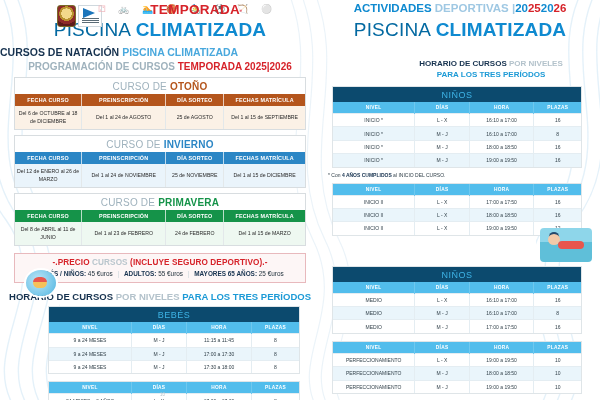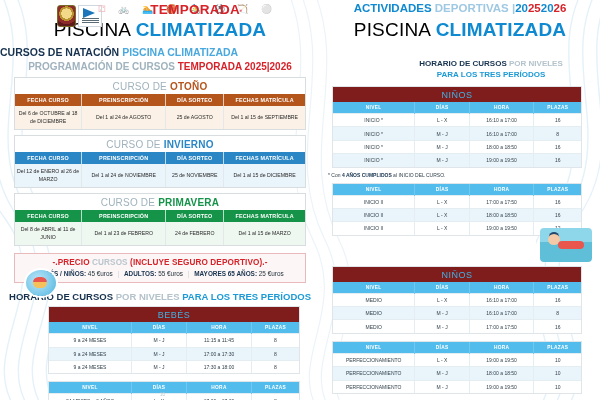--- a/index.html
+++ b/index.html
@@ -66,21 +66,21 @@
   }
   .manzanares {
     position: absolute; right: 80px; top: 2px;
     font-size: 13.5px; font-weight: bold; color: #d6232a;
     letter-spacing: .3px;
   }
   .big-title {
     text-align: center; font-size: 19px; letter-spacing: .2px;
     line-height: 1; white-space: nowrap;
   }
-  .big-title .thin { color: #000000; font-weight: normal; }
+  .big-title .thin { color: #0369a1; font-weight: normal; }
   .big-title .bold { color: #0f8ad0; font-weight: bold; }
 
   .sub1 {
     text-align: left; font-size: 10.5px; font-weight: bold;
     margin-top: 7px; white-space: nowrap;
   }
   .sub1 .dark { color: #16324f; }
   .sub1 .blue { color: #49a8dd; }
   .sub2 {
     text-align: center; font-size: 10px; font-weight: bold;
@@ -139,21 +139,21 @@
   
   .horario-head {
     text-align: center; font-size: 9.5px; font-weight: bold;
     margin-top: 8px; white-space: nowrap;
   }
   .horario-head .dark { color: #16324f; }
   .horario-head .grey { color: #b3c2cb; }
   .horario-head .blue { color: #1c9ad6; }
 
   
-  .lvl { border: 1px solid #dfe5e8; background:#7f1d1d; }
+  .lvl { border: 1px solid #dfe5e8; background:#0c4a6e; }
   .lvl .cap {
     text-align: center; font-size: 9px; color: #3db3e6;
     padding: 3px 0 2px 0; letter-spacing: .5px;
   }
   .lvl table { width: 100%; border-collapse: collapse; }
   .lvl th {
     background: #52bdec; color: #ffffff; font-size: 4.8px;
     font-weight: bold; padding: 3px 0; letter-spacing: .3px;
     border-right: 1px solid #6ec8ef;
   }

